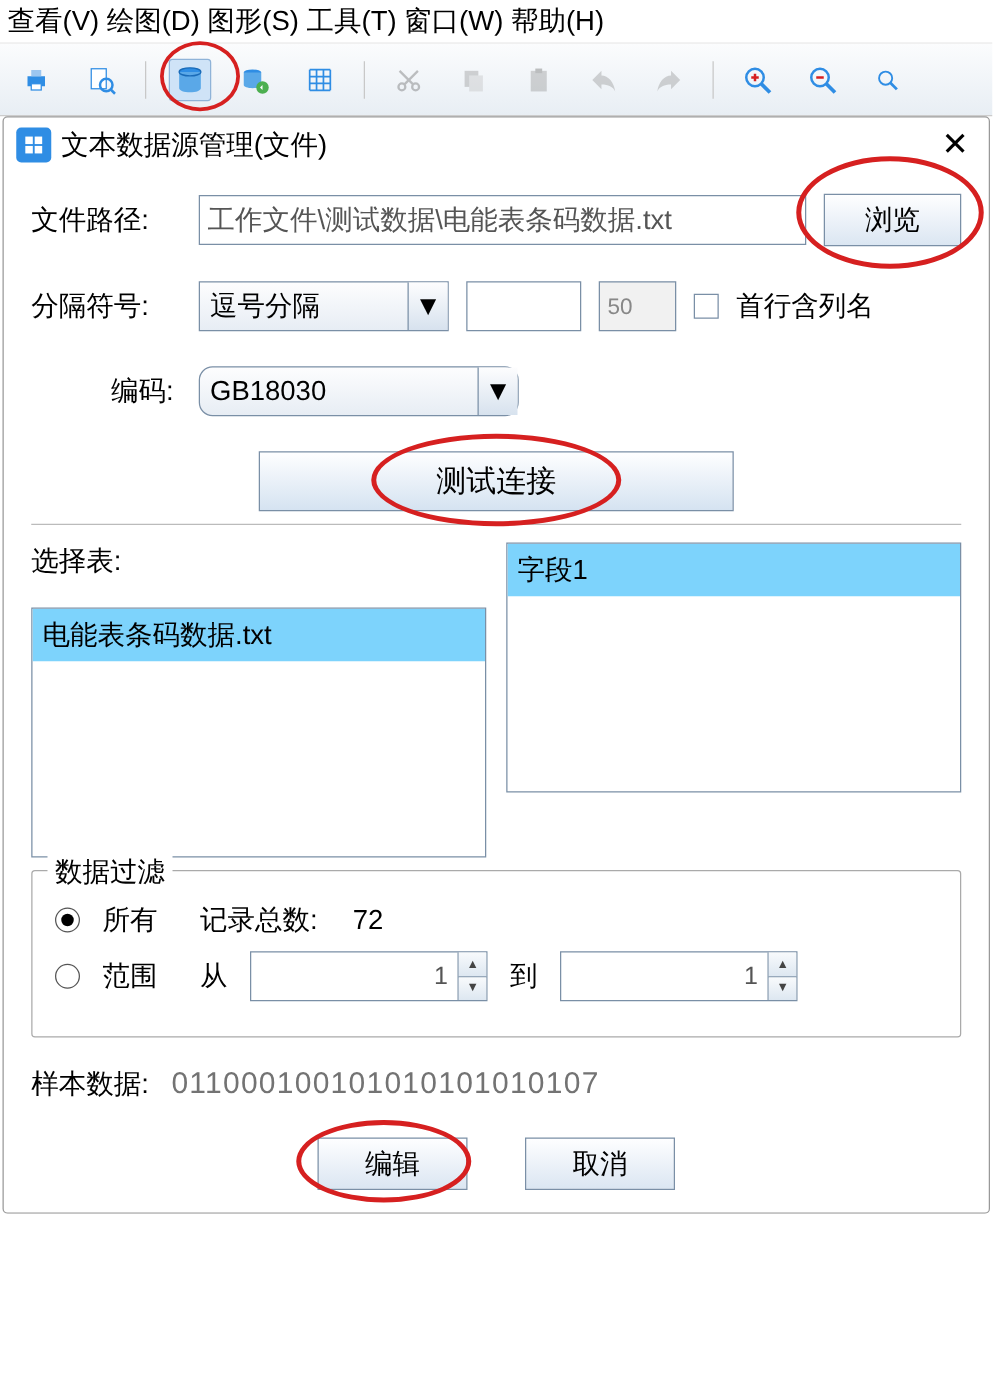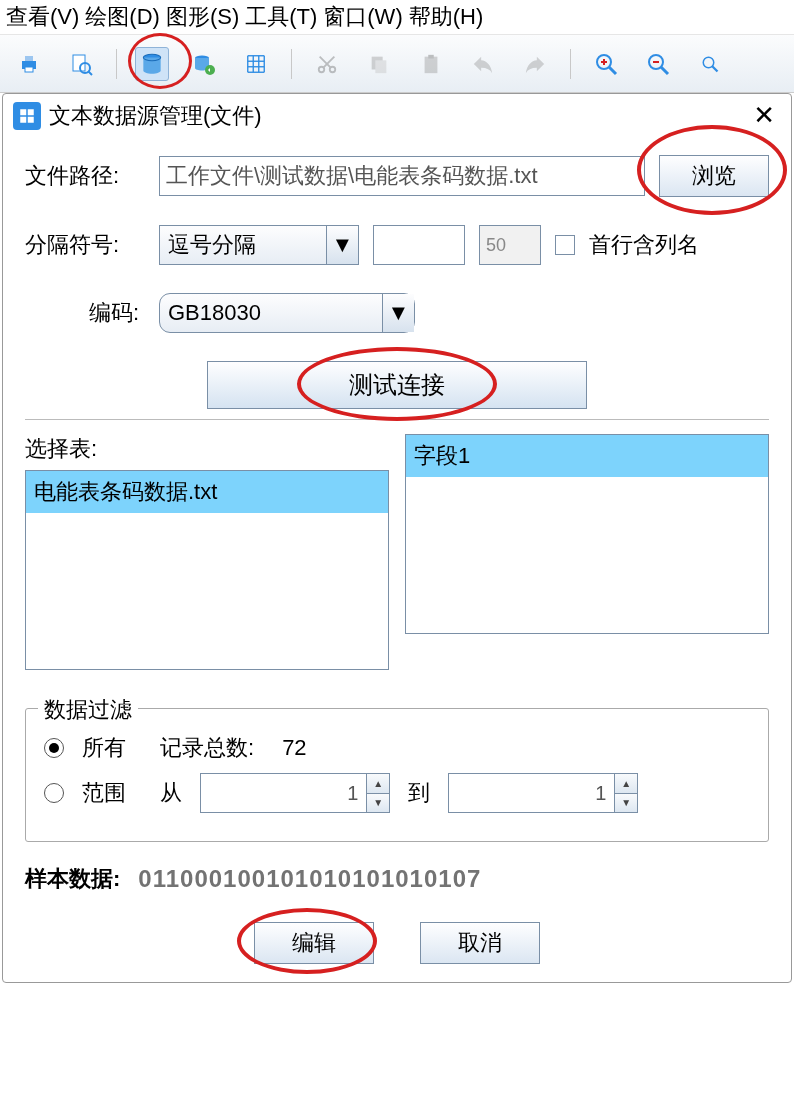--- a/index.html
+++ b/index.html
@@ -108,33 +108,33 @@
     .checkbox { width:20px; height:20px; border:1px solid #7a8fa6; background:#fff; display:inline-block; }
     .test-row { display:flex; justify-content:center; margin: 4px 0 10px; }
     .test-btn {
       border:1px solid #7a8fa6; height:48px; width:380px;
       background:linear-gradient(#fefeff,#d5e3f1);
       font-size:24px; display:flex; align-items:center; justify-content:center;
       cursor:pointer;
     }
     .hr { border-top:1px solid #bbb; margin: 10px 0 0 0; }
     .cols { display:flex; gap:16px; margin-top:14px; }
-    .col { flex:1; display:flex; flex-direction:column; gap:6px; }
+    .col { flex:1; display:flex; flex-direction:column; gap:22px; }
     .col-label { font-size:22px; }
     .listbox {
       border:1px solid #7a8fa6; height:200px; background:#fff;
       overflow:hidden;
     }
     .listbox .item {
       padding:6px 8px; font-size:22px;
     }
     .listbox .item.selected { background:#7dd3fc; }
     .filter-group {
       border:1px solid #aaa; border-radius:3px;
-      margin-top:38px; padding:14px 18px 18px 18px; position:relative;
+      margin-top:10px; padding:14px 18px 18px 18px; position:relative;
     }
     .filter-legend {
       position:absolute; top:-14px; left:12px; background:#fff;
       padding:0 6px; font-size:22px;
     }
     .radio-row { display:flex; align-items:center; gap:18px; margin:10px 0; font-size:22px; }
     .radio { width:20px; height:20px; border:1px solid #555; border-radius:50%; display:inline-flex; align-items:center; justify-content:center; }
     .radio.checked::after { content:""; width:10px; height:10px; background:#000; border-radius:50%; }
     .spinner {
       display:flex; align-items:center; border:1px solid #7a8fa6; height:40px;
@@ -146,21 +146,21 @@
     }
     .spinner .spins {
       width:26px; height:100%; border-left:1px solid #7a8fa6;
       display:flex; flex-direction:column;
     }
     .spinner .spins div {
       flex:1; display:flex; align-items:center; justify-content:center;
       background:linear-gradient(#f8fafc,#dde7f1); cursor:pointer; font-size:10px; color:#444;
     }
     .spinner .spins div:first-child { border-bottom:1px solid #7a8fa6; }
-    .sample-row { display:flex; align-items:center; gap:18px; margin-top:22px; font-size:22px;font-weight:bold; }
+    .sample-row { display:flex; align-items:center; gap:18px; margin-top:22px; font-size:22px; }
     .sample-value { color:#737373; font-size:24px; letter-spacing:1px; }
     .dialog-buttons { display:flex; gap:46px; justify-content:center; margin-top:28px; position:relative; }
     .ellipse-ann {
       position:absolute; border:4px solid #d62020; border-radius:50%;
       pointer-events:none;
     }
   </style>
 </head>
 <body>
 

